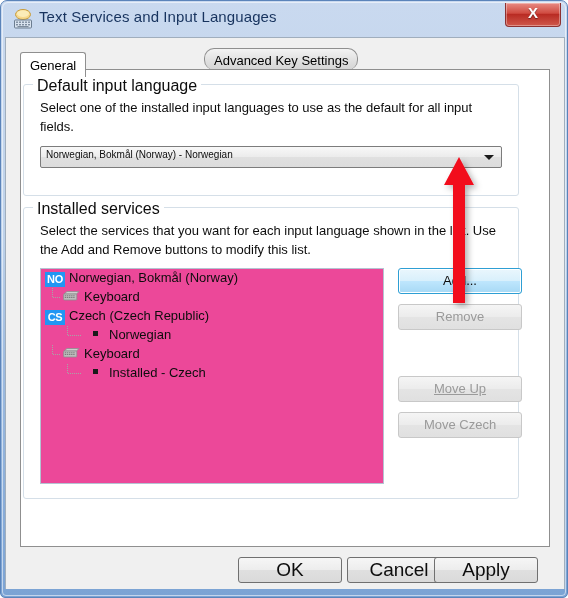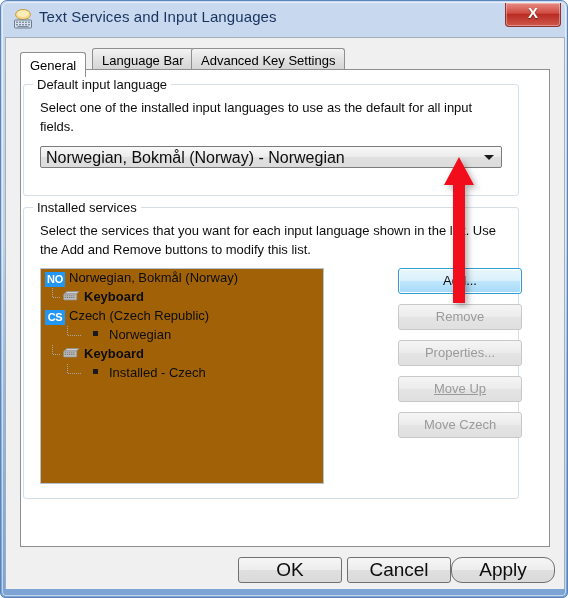--- a/index.html
+++ b/index.html
@@ -158,21 +158,21 @@
     border-radius: 3px;
     box-sizing: border-box;
     background: transparent;
   }
   .groupbox-title {
     position: absolute;
     top: -8px;
     left: 9px;
     background: #ffffff;
     padding: 0 4px;
-    font-size: 13px;
+    font-size: 16px;
     color: #0d0d0d;
     white-space: nowrap;
   }
   #group-default {
     left: 17px;
     top: 46px;
     width: 496px;
     height: 112px;
   }
   #group-services {
@@ -209,55 +209,55 @@
     box-sizing: border-box;
     border: 1px solid #7c7c7c;
     border-radius: 2px;
     background: linear-gradient(to bottom, #f8f8f8 0%, #ececec 48%, #e0e0e0 52%, #dcdcdc 100%);
     cursor: pointer;
   }
   #lang-combo .combo-text {
     position: absolute;
     left: 5px;
     top: 2px;
-    font-size: 16px;
+    font-size: 10px;
     color: #0d0d0d;
     white-space: nowrap;
   }
   #lang-combo .combo-arrow {
     position: absolute;
     right: 7px;
     top: 8px;
     width: 0; height: 0;
     border-left: 5px solid transparent;
     border-right: 5px solid transparent;
     border-top: 5px solid #1b1b1b;
   }
 
   
   #service-list {
     position: absolute;
     left: 16px;
     top: 60px;
-    width: 284px;
+    width: 344px;
     height: 216px;
     box-sizing: border-box;
     border: 1px solid #b4c3d2;
-    background: #a16207;
+    background: #ec4899;
     overflow: hidden;
   }
   .tree-row {
     position: relative;
     height: 19px;
     font-size: 13px;
     color: #0d0d0d;
     white-space: nowrap;
   }
   .tree-row.lvl0 { padding-left: 4px; }
-  .tree-row.lvl1 { padding-left: 22px; font-weight: bold; }
+  .tree-row.lvl1 { padding-left: 22px; }
   .tree-row.lvl2 { padding-left: 52px; }
   .tree-row .rowlabel {
     position: relative;
     top: 1px;
   }
 
   .lang-badge {
     display: inline-block;
     width: 20px;
     height: 15px;
@@ -331,21 +331,21 @@
     border-radius: 3px;
     background: linear-gradient(to bottom, #f6f6f6 0%, #ededed 48%, #dfdfdf 52%, #dadada 100%);
     font-size: 19px;
     color: #0d0d0d;
     text-align: center;
     line-height: 24px;
     cursor: pointer;
   }
   #btn-ok     { left: 232px; }
   #btn-cancel { left: 341px; }
-  #btn-apply  { left: 445px; border-radius: 11px; }
+  #btn-apply  { left: 428px; }
 
   
   #red-arrow {
     position: absolute;
     left: 433px;
     top: 152px;
     width: 52px;
     height: 156px;
     pointer-events: none;
     z-index: 50;
@@ -388,24 +388,21 @@
       <div class="glyph">X</div>
     </div>
   </div>
 
   <div id="client">
 
     <div id="tabstrip">
       <div class="tab active" style="left:0px;">
         <span>General</span>
       </div>
-      <div class="tab" style="left:72px;">
-        <span>Language Bar</span>
-      </div>
-      <div class="tab" style="left:171px;">
+      <div class="tab" style="left:184px;border-radius:10px;">
         <span>Advanced Key Settings</span>
       </div>
     </div>
 
     <div id="tabpage"></div>
 
     <div class="groupbox" id="group-default">
       <div class="groupbox-title">Default input language</div>
 
       <div class="desc" id="default-desc">Select one of the installed input languages to use as the default for all input fields.</div>
@@ -493,23 +490,20 @@
           <span class="bullet-sq"></span><span class="rowlabel">Installed - Czech</span>
         </div>
       </div>
 
       <div class="side-btn focused" style="top:60px;">
         <span>Add...</span>
       </div>
       <div class="side-btn disabled" style="top:96px;">
         <span>Remove</span>
       </div>
-      <div class="side-btn disabled" style="top:132px;">
-        <span>Properties...</span>
-      </div>
       <div class="side-btn disabled" style="top:168px;text-decoration:underline;">
         <span>Move Up</span>
       </div>
       <div class="side-btn disabled" style="top:204px;">
         <span>Move Czech</span>
       </div>
     </div>
 
     <div class="bottom-btn" id="btn-ok">
       <span>OK</span>

